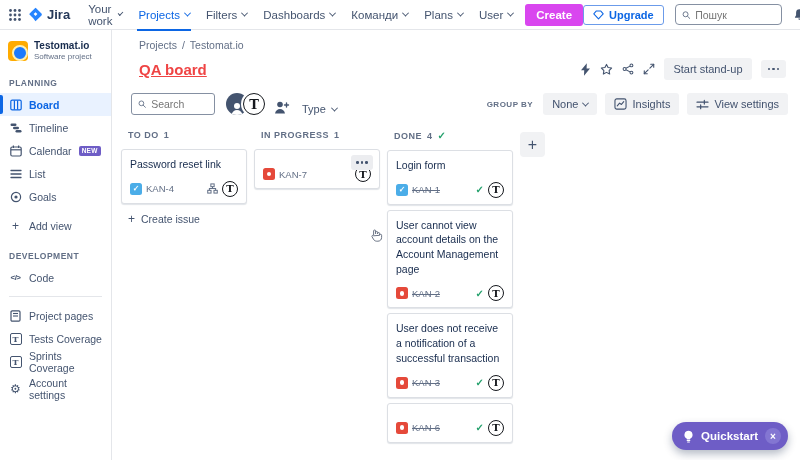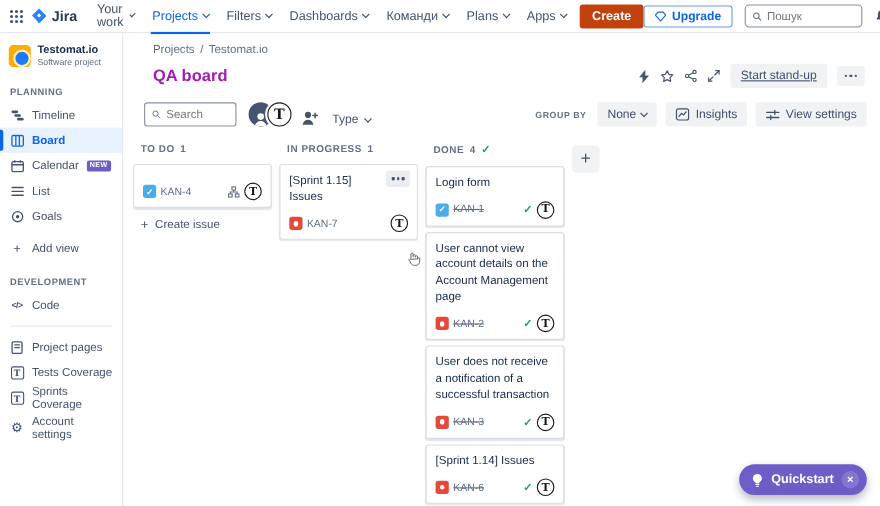--- a/index.html
+++ b/index.html
@@ -12,21 +12,21 @@
 
   
   .topnav { height:30px; display:flex; align-items:center; border-bottom:1px solid #E4E6EA; padding:0 10px 0 8px; }
   .grid-icon { margin-right:6px; color:#44546F; }
   .brand { display:flex; align-items:center; gap:4px; margin-right:10px; }
   .brand-name { font-size:13px; font-weight:700; color:#253858; }
   .nav-item { font-size:11.5px; font-weight:500; color:#44546F; height:30px; padding:0 8px; display:flex; align-items:center; gap:5px; position:relative; cursor:pointer; }
   .nav-item.active { color:#0C66E4; }
   .nav-item.active::after { content:""; position:absolute; left:7px; right:7px; bottom:-1px; height:2px; background:#0C66E4; }
   .chev { width:5px; height:5px; border-right:1.4px solid currentColor; border-bottom:1.4px solid currentColor; transform:rotate(45deg) translate(-1px,-1px); }
-  .create-btn { background:#c2410c; color:#fff; border:none; border-radius:3px; font-size:11.5px; font-weight:600; padding:5px 11px; margin-left:4px; font-family:inherit; cursor:pointer; }
+  .create-btn { background:#d946ef; color:#fff; border:none; border-radius:3px; font-size:11.5px; font-weight:600; padding:5px 11px; margin-left:4px; font-family:inherit; cursor:pointer; }
   .topnav-right { margin-left:auto; display:flex; align-items:center; gap:11px; }
   .upgrade-btn { display:flex; align-items:center; gap:5px; background:#fff; border:1px solid #6B9BEA; color:#0C66E4; border-radius:3px; font-size:11px; font-weight:600; padding:3px 9px; font-family:inherit; cursor:pointer; }
   .top-search { display:flex; align-items:center; gap:5px; border:1px solid #8590A2; border-radius:4px; height:21px; width:107px; padding:0 6px; color:#626F86; background:#fff; }
   .top-search input { border:none; outline:none; width:100%; font-size:10.5px; font-family:inherit; color:#172B4D; }
   .top-icon { color:#44546F; cursor:pointer; display:flex; align-items:center; }
   .gear-glyph { font-size:13px; line-height:1; color:#44546F; }
   .t-avatar { border-radius:50%; background:#fff; border:1.5px solid #15181d; color:#15181d; font-family:"DejaVu Serif", serif; font-weight:700; display:flex; align-items:center; justify-content:center; }
   .t-avatar.sz16 { width:16px; height:16px; font-size:10px; }
   .t-avatar.sz22 { width:22px; height:22px; font-size:13px; }
 
@@ -47,22 +47,22 @@
   .badge-new { background:#6E5DC6; color:#fff; font-size:6.5px; font-weight:700; border-radius:2px; padding:1.5px 3px; letter-spacing:.3px; }
   .side-divider { border:none; border-top:1px solid #E4E6EA; margin:7px 9px; }
   .tsq { width:12px; height:12px; border:1.2px solid #44546F; border-radius:2px; font-family:"DejaVu Serif", serif; font-size:8px; font-weight:700; display:flex; align-items:center; justify-content:center; color:#44546F; }
   .code-glyph { font-size:8px; font-weight:700; letter-spacing:-0.5px; }
 
   
   .main { flex:1; position:relative; }
   .breadcrumb { display:flex; gap:5px; font-size:10.5px; color:#626F86; margin:9px 16px 0 27px; }
   .breadcrumb .crumb { cursor:pointer; }
   .page-head { display:flex; align-items:center; margin:7px 14px 0 27px; }
-  .page-title { font-size:15px; font-weight:700; color:#a21caf; }
-  .head-actions { margin-left:auto; display:flex; align-items:center; gap:9px; color:#44546F;text-decoration:underline; }
+  .page-title { font-size:15px; font-weight:700; color:#ef4444;text-decoration:underline; }
+  .head-actions { margin-left:auto; display:flex; align-items:center; gap:9px; color:#44546F; }
   .head-ic { cursor:pointer; display:flex; align-items:center; font-size:12px; line-height:1; }
   .subtle-btn { background:#F1F2F4; border:none; border-radius:3px; color:#42526E; font-size:11px; font-weight:500; padding:5px 9px; display:flex; align-items:center; gap:5px; font-family:inherit; cursor:pointer; }
   .dots { display:flex; gap:2px; align-items:center; }
   .dots i { width:2.5px; height:2.5px; border-radius:50%; background:#44546F; }
 
   .toolbar { display:flex; align-items:flex-end; margin:13px 12px 0 19px; }
   .board-search { display:flex; align-items:center; gap:5px; border:1px solid #8590A2; border-radius:3px; width:84px; height:22px; padding:0 6px; color:#626F86; }
   .board-search input { border:none; outline:none; width:100%; font-size:10.5px; font-family:inherit; }
   .avatars { display:flex; align-items:center; margin-left:11px; }
   .person-avatar { width:22px; height:22px; border-radius:50%; background:#44546F; display:flex; align-items:flex-end; justify-content:center; overflow:hidden; box-shadow:0 0 0 2px #fff; }
@@ -144,21 +144,21 @@
       </span>
     <span class="nav-item">
         <span>Команди</span>
         <i class="chev"></i>
       </span>
     <span class="nav-item">
         <span>Plans</span>
         <i class="chev"></i>
       </span>
     <span class="nav-item">
-        <span>Apps</span>
+        <span>User</span>
         <i class="chev"></i>
       </span>
   </nav>
   <button class="create-btn">Create</button>
 
   <div class="topnav-right">
     <button class="upgrade-btn">
       <svg width="11" height="10" viewBox="0 0 14 12">
           <path fill="none" stroke="#0C66E4" stroke-width="1.3" stroke-linejoin="round" d="M4 1h6l3 3.5L7 11 1 4.5z"></path>
         </svg>
@@ -186,41 +186,41 @@
     <div class="proj">
       <span class="proj-avatar"></span>
       <span>
         <div class="proj-name">Testomat.io</div>
         <div class="proj-type">Software project</div>
       </span>
     </div>
 
     <div class="sec-title">PLANNING</div>
 
+    <div class="side-item selected">
+      <span class="side-icon">
+          <svg width="12" height="12" viewBox="0 0 12 12">
+            <rect x="0.8" y="1.2" width="10.4" height="9.6" rx="1.4" fill="none" stroke="currentColor" stroke-width="1.2"></rect>
+            <line x1="4.4" y1="1.5" x2="4.4" y2="10.5" stroke="currentColor" stroke-width="1.2"></line>
+            <line x1="7.6" y1="1.5" x2="7.6" y2="10.5" stroke="currentColor" stroke-width="1.2"></line>
+          </svg>
+        </span>
+      <span>Board</span>
+    </div>
     <div class="side-item">
       <span class="side-icon">
           <svg width="12" height="12" viewBox="0 0 12 12">
             <g fill="currentColor">
               <rect x="0.5" y="1.5" width="6" height="2.4" rx="1.2"></rect>
               <rect x="3" y="4.8" width="6" height="2.4" rx="1.2"></rect>
               <rect x="5.5" y="8.1" width="6" height="2.4" rx="1.2"></rect>
             </g>
           </svg>
         </span>
       <span>Timeline</span>
-    </div>
-    <div class="side-item selected">
-      <span class="side-icon">
-          <svg width="12" height="12" viewBox="0 0 12 12">
-            <rect x="0.8" y="1.2" width="10.4" height="9.6" rx="1.4" fill="none" stroke="currentColor" stroke-width="1.2"></rect>
-            <line x1="4.4" y1="1.5" x2="4.4" y2="10.5" stroke="currentColor" stroke-width="1.2"></line>
-            <line x1="7.6" y1="1.5" x2="7.6" y2="10.5" stroke="currentColor" stroke-width="1.2"></line>
-          </svg>
-        </span>
-      <span>Board</span>
     </div>
     <div class="side-item">
       <span class="side-icon">
           <svg width="12" height="12" viewBox="0 0 12 12">
             <rect x="0.8" y="2" width="10.4" height="9" rx="1.4" fill="none" stroke="currentColor" stroke-width="1.2"></rect>
             <line x1="3.4" y1="0.6" x2="3.4" y2="3" stroke="currentColor" stroke-width="1.2"></line>
             <line x1="8.6" y1="0.6" x2="8.6" y2="3" stroke="currentColor" stroke-width="1.2"></line>
             <line x1="1" y1="4.8" x2="11" y2="4.8" stroke="currentColor" stroke-width="1.2"></line>
           </svg>
         </span>
@@ -398,20 +398,21 @@
 
     <div class="board">
 
       <section class="column">
         <div class="col-head">
           <span>TO DO</span>
           <span>1</span>
         </div>
         <div class="cards">
           <article class="card">
+            <div class="card-title">Password reset link</div>
             <div class="card-foot">
               <span class="type-ic type-task">✓</span>
               <span class="key">KAN-4</span>
               <span class="foot-right">
                 <span class="hier-icon">
                     <svg width="11" height="11" viewBox="0 0 12 12">
                       <g fill="none" stroke="currentColor" stroke-width="1.1">
                         <rect x="4.2" y="1" width="3.6" height="3"></rect>
                         <rect x="0.8" y="8" width="3.6" height="3"></rect>
                         <rect x="7.6" y="8" width="3.6" height="3"></rect>
@@ -437,21 +438,20 @@
         </div>
         <div class="cards">
           <article class="card">
             <span class="card-more">
                 <span class="dots">
                   <i></i>
                   <i></i>
                   <i></i>
                 </span>
               </span>
-            <div class="card-title" style="padding-right:20px">[Sprint 1.15] Issues</div>
             <div class="card-foot">
               <span class="type-ic type-bug"></span>
               <span class="key">KAN-7</span>
               <span class="foot-right">
                 <span class="t-avatar sz16">T</span>
               </span>
             </div>
           </article>
         </div>
       </section>
@@ -490,21 +490,20 @@
             <div class="card-foot">
               <span class="type-ic type-bug"></span>
               <span class="key struck">KAN-3</span>
               <span class="foot-right">
                 <span class="done-check">✓</span>
                 <span class="t-avatar sz16">T</span>
               </span>
             </div>
           </article>
           <article class="card">
-            <div class="card-title">[Sprint 1.14] Issues</div>
             <div class="card-foot">
               <span class="type-ic type-bug"></span>
               <span class="key struck">KAN-6</span>
               <span class="foot-right">
                 <span class="done-check">✓</span>
                 <span class="t-avatar sz16">T</span>
               </span>
             </div>
           </article>
         </div>

